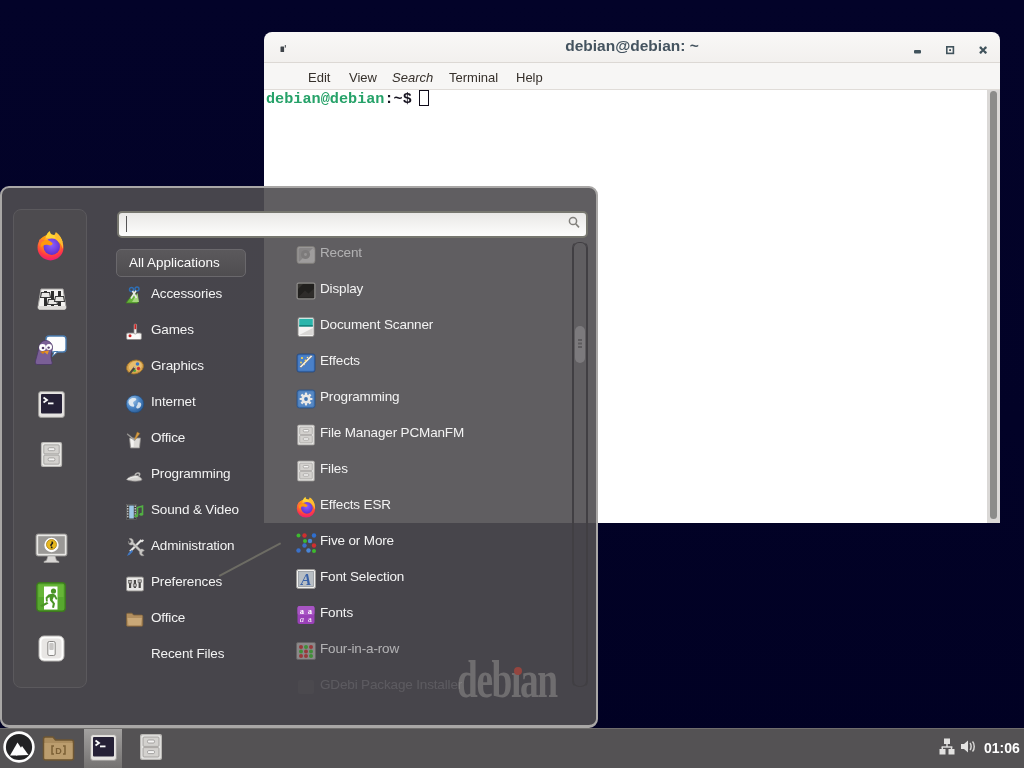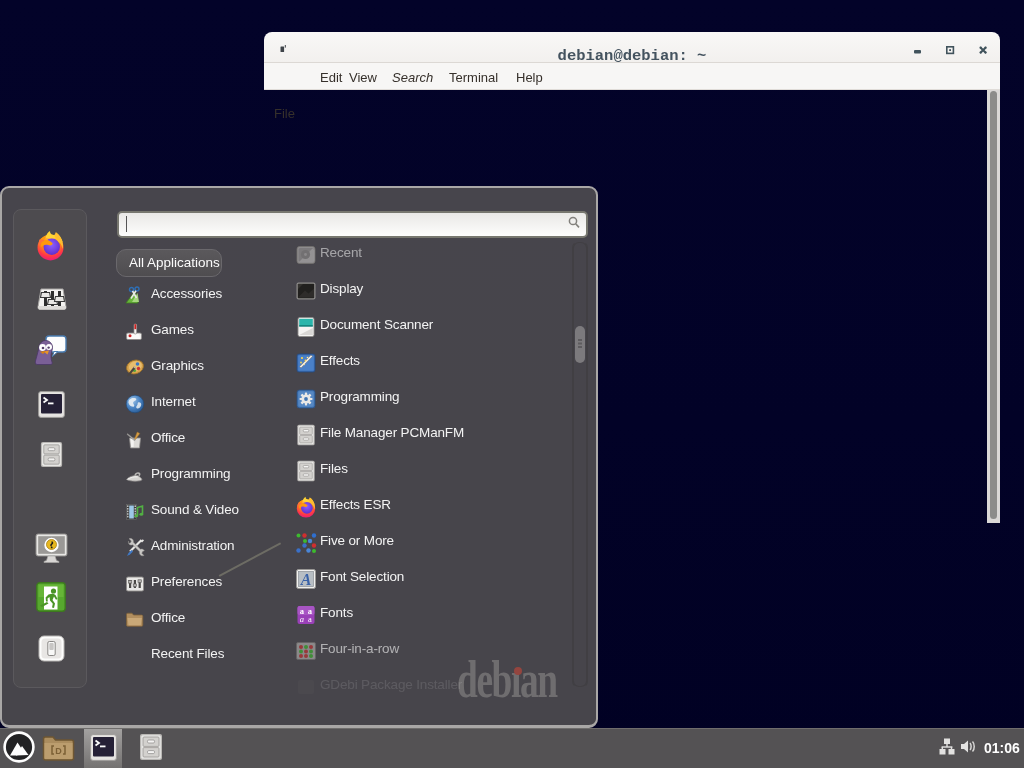--- a/index.html
+++ b/index.html
@@ -5,22 +5,22 @@
   html,body{margin:0;padding:0;width:1024px;height:768px;overflow:hidden;
     font-family:"Liberation Sans",sans-serif;}
   #desktop{position:absolute;left:0;top:0;width:1024px;height:768px;
     background:linear-gradient(180deg,#030329 0%,#020227 55%,#010123 100%);}
   
   #term{position:absolute;left:264px;top:32px;width:736px;height:491px;
     border-radius:8px 8px 0 0;}
   #titlebar{position:absolute;left:0;top:0;width:736px;height:30px;
     background:linear-gradient(180deg,#f9f8f7,#f2f0ee);
     border-radius:8px 8px 0 0;border-bottom:1px solid #dcd8d4;}
-  #title{position:absolute;left:0;top:10px;width:100%;text-align:center;
-    font-size:15.5px;font-weight:bold;color:#44535f;line-height:28px;font-family:Liberation Mono, monospace;}
+  #title{position:absolute;left:0;top:0;width:100%;text-align:center;
+    font-size:15.5px;font-weight:bold;color:#44535f;line-height:28px;}
   #menubar{position:absolute;left:0;top:31px;width:736px;height:26px;
     background:#f7f6f5;border-bottom:1px solid #e0dcd8;}
   .mitem{position:absolute;top:1.5px;line-height:26px;font-size:13px;color:#36302b;}
   #tcontent{position:absolute;left:0;top:58px;width:723px;height:433px;background:#ffffff;}
   #tscroll{position:absolute;left:723px;top:58px;width:13px;height:433px;background:#dad8d6;}
   #tthumb{position:absolute;left:3px;top:1px;width:7px;height:428px;background:#8c8c8a;border-radius:4px;}
   #prompt{position:absolute;left:2px;top:1px;font-family:"Liberation Mono",monospace;
     font-size:15.2px;line-height:17px;font-weight:bold;white-space:pre;}
   #prompt .g{color:#26a269;}
   #prompt .k{color:#171421;}
@@ -38,23 +38,23 @@
   #wline{position:absolute;left:217px;top:387px;width:70px;height:2px;
     background:#6d6c64;transform:rotate(-28deg);transform-origin:left center;border-radius:1px;}
   #sidebox{position:absolute;left:11px;top:21px;width:72px;height:477px;
     background:#4d4b4f;border:1px solid #5b595d;border-radius:8px;}
   .sic{position:absolute;}
   #search{position:absolute;left:115px;top:23px;width:467px;height:23px;
     background:linear-gradient(180deg,#e9e8e6,#fdfdfc);
     border:2px solid #77776f;border-radius:5px;}
   #tcur{position:absolute;left:7px;top:3px;width:1px;height:16px;background:#555;}
   #mag{position:absolute;right:6px;top:3px;}
-  #allapps{position:absolute;left:114px;top:61px;width:106px;height:28px;box-sizing:border-box;
+  #allapps{position:absolute;left:114px;top:61px;width:130px;height:28px;box-sizing:border-box;
     background:linear-gradient(180deg,#5b595c,#4f4d50);
-    border:1px solid #6a686c;border-radius:10px;
+    border:1px solid #6a686c;border-radius:5px;
     color:#fbfbfb;font-size:13.5px;line-height:26px;padding-left:12px;}
   .cat{position:absolute;left:123px;height:36px;}
   .cat span{position:absolute;left:26px;top:-1.5px;line-height:36px;font-size:13.5px;letter-spacing:-0.15px;color:#f3f3f3;white-space:nowrap;}
   .cat svg{position:absolute;left:0;top:8px;}
   .app{position:absolute;left:291px;height:36px;}
   .app span{position:absolute;left:27px;top:-1.5px;line-height:36px;font-size:13.5px;letter-spacing:-0.15px;color:#f3f3f3;white-space:nowrap;}
   .app svg{position:absolute;left:2px;top:7.5px;}
   #mscroll{position:absolute;left:570px;top:52.5px;width:14px;height:445px;
     border:1px solid #45434700;border-left:1px solid #413f43;border-right:1px solid #413f43;border-radius:7px;box-shadow:inset 0 0 0 1px #413f43;}
   #mthumb{position:absolute;left:572.5px;top:138px;width:10px;height:37px;
@@ -87,25 +87,29 @@
     <svg style="position:absolute;left:715px;top:14px" width="9" height="9">
         <path d="M1.2 1.2 L7 7 M7 1.2 L1.2 7" stroke="#41535c" stroke-width="2.1"></path>
         <circle cx="1.6" cy="1.6" r="1.1" fill="#41535c"></circle>
         <circle cx="6.6" cy="1.6" r="1.1" fill="#41535c"></circle>
         <circle cx="1.6" cy="6.6" r="1.1" fill="#41535c"></circle>
         <circle cx="6.6" cy="6.6" r="1.1" fill="#41535c"></circle>
       </svg>
   </div>
   <div id="menubar">
     <div class="mitem" style="left:10px;margin-top:36px;">File</div>
-    <div class="mitem" style="left:56px;text-align:right;">Edit</div>
+    <div class="mitem" style="left:44px;text-align:right;">Edit</div>
     <div class="mitem" style="left:85px;">View</div>
     <div class="mitem" style="left:128px;font-style:italic;">Search</div>
     <div class="mitem" style="left:185px;">Terminal</div>
     <div class="mitem" style="left:252px;">Help</div>
+  </div>
+  <div id="tcontent">
+    <div id="prompt"><span class="g">debian@debian</span><span class="k">:~$</span></div>
+    <div id="cursor"></div>
   </div>
   <div id="tscroll">
       <div id="tthumb"></div>
     </div>
 </div>
 
 <div id="menu">
   <div id="watermark">debıan</div>
   <div id="reddot"></div>
   <div id="wline"></div>

